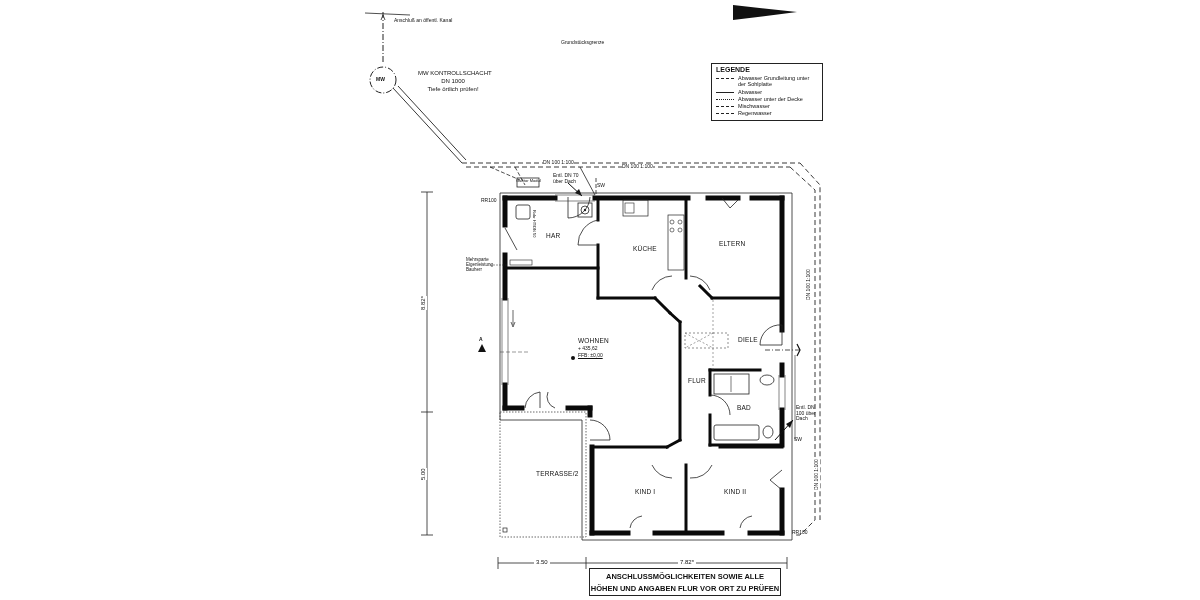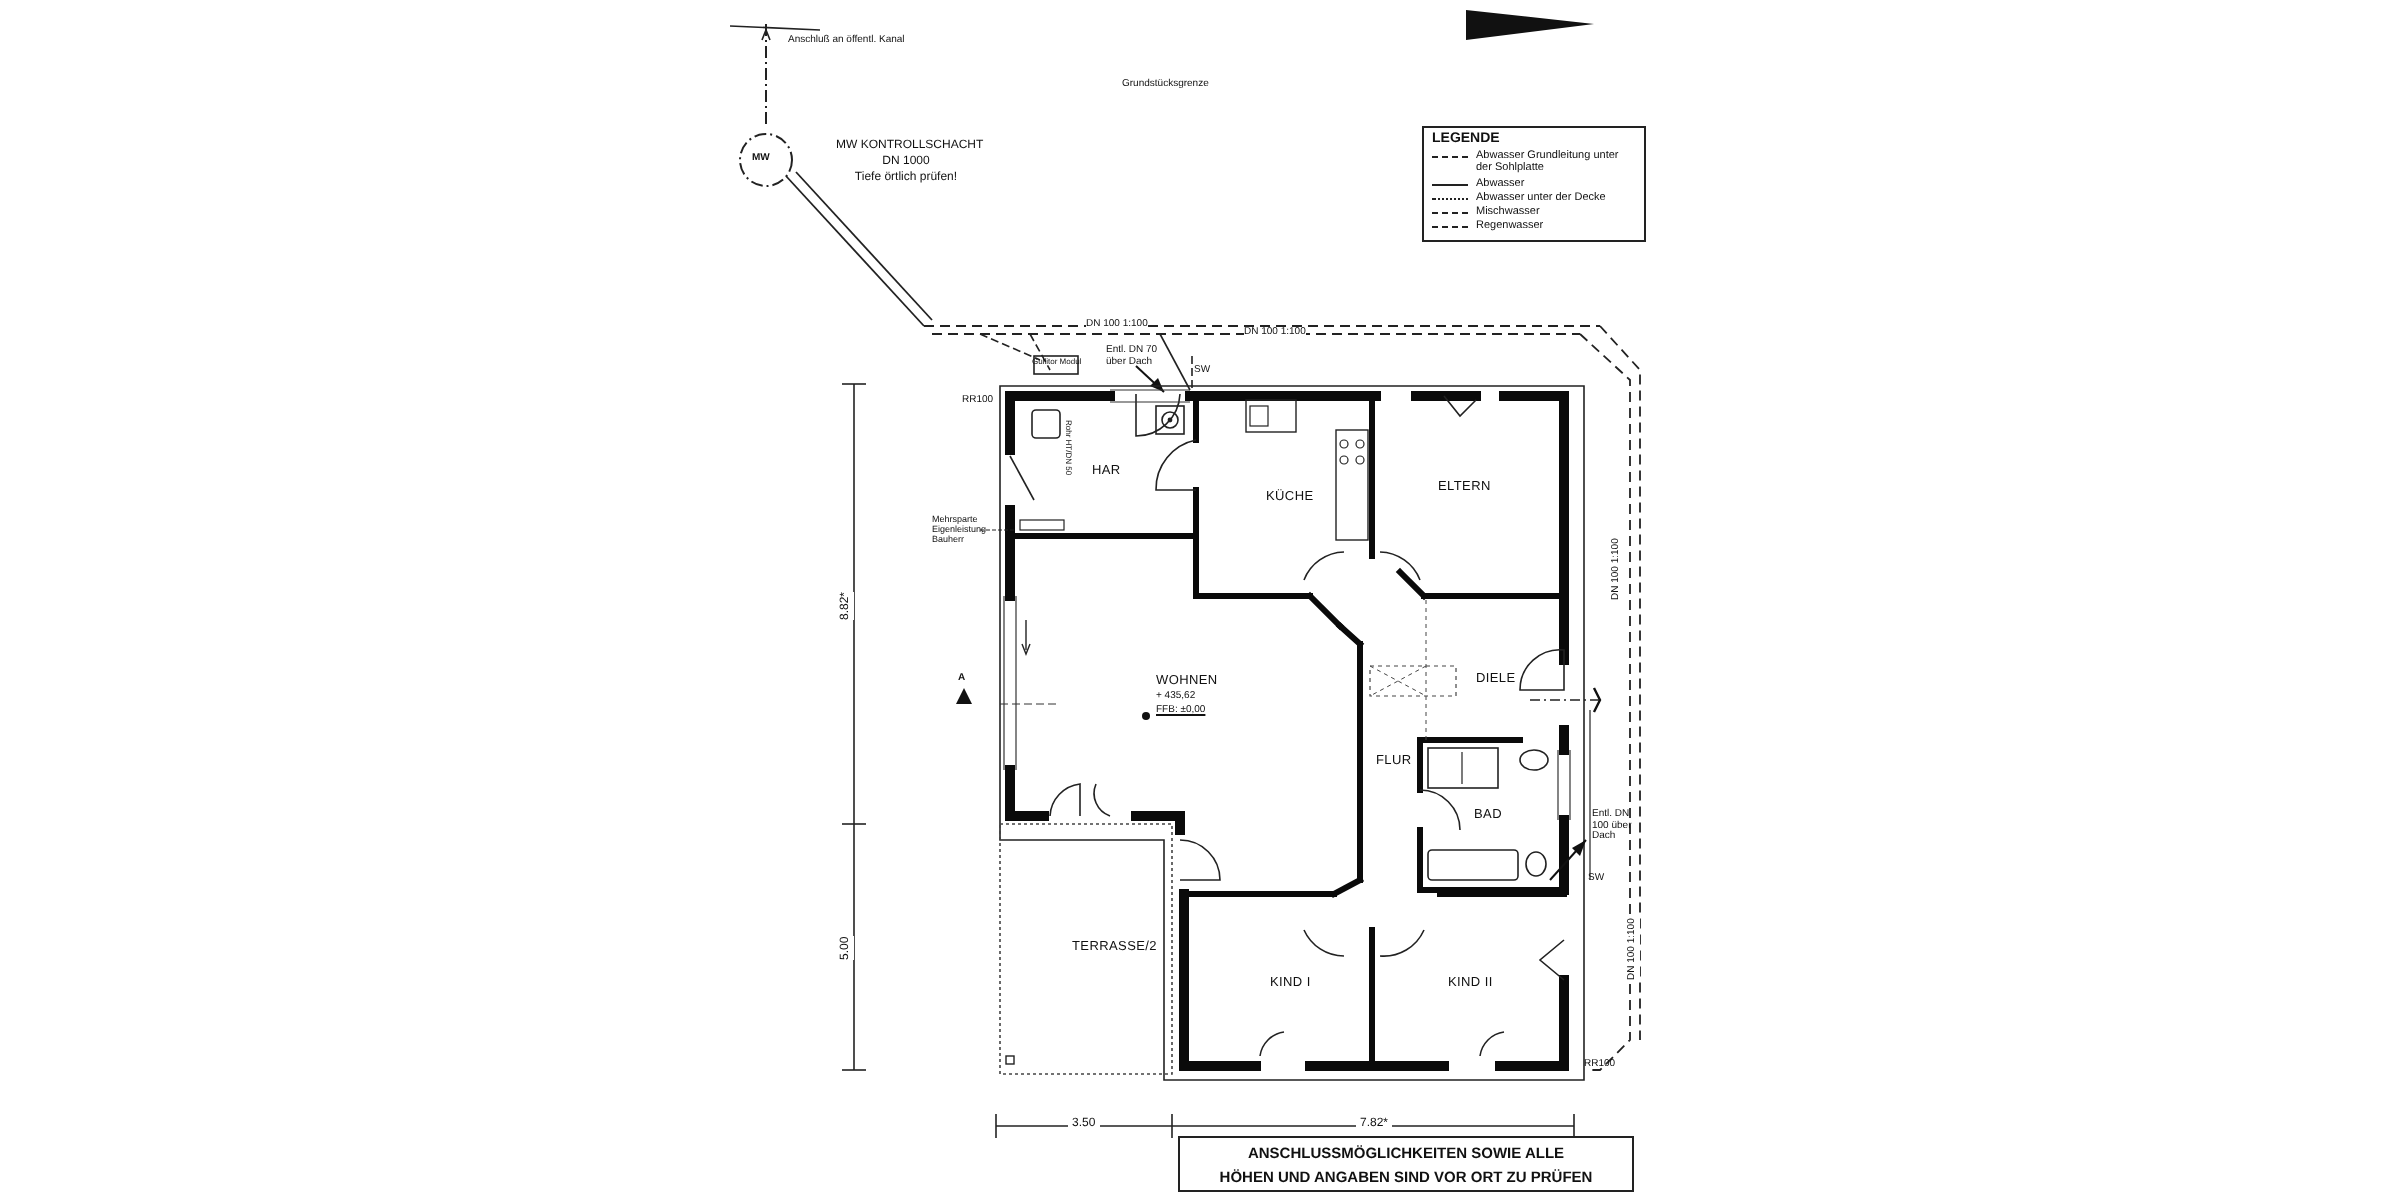--- a/index.html
+++ b/index.html
@@ -6,21 +6,21 @@
   body{width:1200px;height:600px;position:relative;overflow:hidden;font-family:"Liberation Sans",sans-serif;color:#111;}
   svg{position:absolute;left:0;top:0;}
   .t{position:absolute;font-family:"Liberation Sans",sans-serif;color:#111;line-height:1.1;white-space:nowrap;}
   .tiny{font-size:5px;}
   .small{font-size:6px;}
   .room{font-size:6.5px;letter-spacing:0.2px;}
   .legend{position:absolute;left:711px;top:63px;width:110px;height:56px;border:1px solid #222;background:#fff;}
   .legend .title{position:absolute;left:4px;top:2px;font-size:7px;font-weight:bold;}
   .legend .row{position:absolute;left:4px;font-size:5.5px;display:flex;align-items:flex-start;}
   .legend .sw{width:18px;height:0;margin-top:3px;margin-right:4px;border-top:1px solid #222;}
-  .notice{position:absolute;left:589px;top:568px;width:228px;height:28px;border:1px solid #222;background:#fff;text-align:center;font-size:7.5px;font-weight:bold;line-height:12px;padding-top:2px;box-sizing:border-box;}
+  .notice{position:absolute;left:589px;top:568px;width:192px;height:28px;border:1px solid #222;background:#fff;text-align:center;font-size:7.5px;font-weight:bold;line-height:12px;padding-top:2px;box-sizing:border-box;}
 </style>
 </head>
 <body>
 
 <svg width="1200" height="600" viewBox="0 0 1200 600">
 
   <polygon points="733,5 733,20 797,12" fill="#111"></polygon>
 
   <line x1="365" y1="13" x2="410" y2="15" stroke="#222" stroke-width="0.8"></line>
   <line x1="383" y1="12" x2="383" y2="62" stroke="#222" stroke-width="1" stroke-dasharray="6,2,1,2"></line>
@@ -248,14 +248,14 @@
 <div class="t room" style="left:724px;top:488px;">KIND II</div>
 <div class="t tiny" style="left:479px;top:337px;font-weight:bold;">A</div>
 
 <div class="t small" style="left:420px;top:310px;transform:rotate(-90deg);transform-origin:left top;background:#fff;">8.82*</div>
 <div class="t small" style="left:420px;top:480px;transform:rotate(-90deg);transform-origin:left top;background:#fff;">5.00</div>
 <div class="t small" style="left:534px;top:559px;background:#fff;padding:0 2px;">3.50</div>
 <div class="t small" style="left:678px;top:559px;background:#fff;padding:0 2px;">7.82*</div>
 
 <div class="notice">
   <div>ANSCHLUSSMÖGLICHKEITEN SOWIE ALLE</div>
-  <div>HÖHEN UND ANGABEN SIND VOR ORT ZU PRÜFEN</div>
+  <div>HÖHEN UND ANGABEN FLUR VOR ORT ZU PRÜFEN</div>
 </div>
 
 </body></html>

